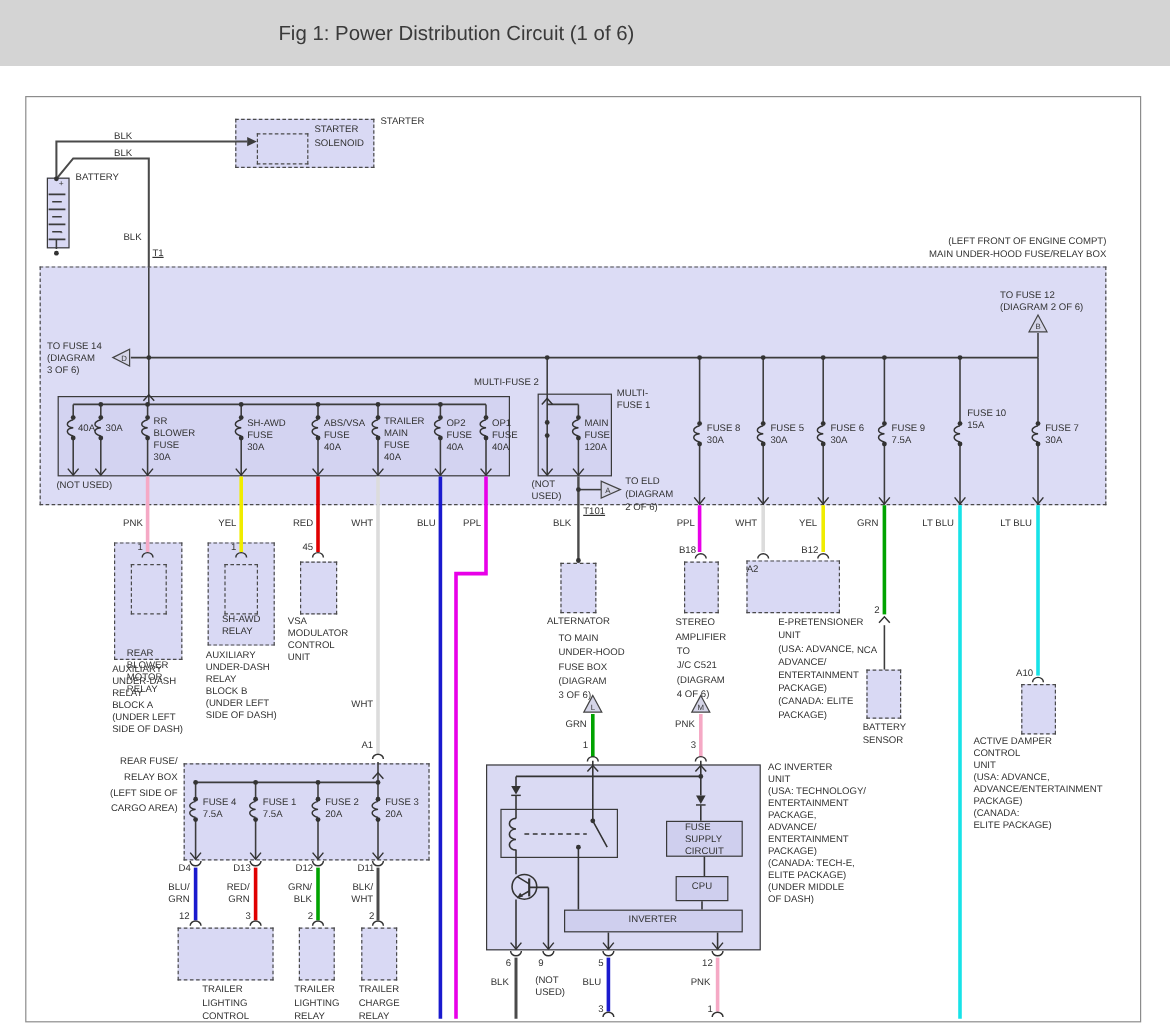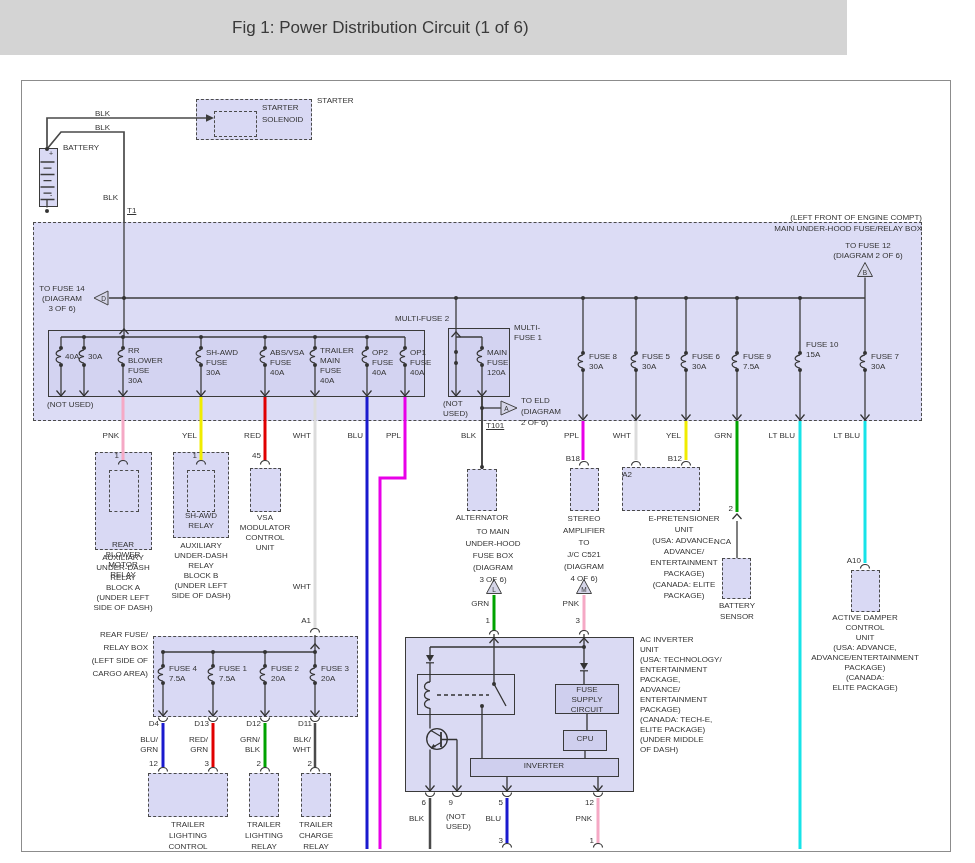--- a/index.html
+++ b/index.html
@@ -1,24 +1,24 @@
 <!DOCTYPE html>
 <html><head>
 <meta charset="utf-8">
 <style>
 html,body{margin:0;padding:0}
 body{width:975px;height:863px;position:relative;font-family:"Liberation Sans",sans-serif;background:#fff;overflow:hidden}
-.titlebar{position:absolute;left:0;top:0;width:847px;height:55px;background:#d4d4d4}
+.titlebar{position:absolute;left:0;top:0;width:975px;height:55px;background:#d4d4d4}
 .title{position:absolute;left:232px;top:18px;font-size:17px;color:#3a3a3a}
 .canvas{position:absolute;left:21px;top:80px;width:928px;height:770px;border:1px solid #8c8c8c;background:#fff}
 .box{position:absolute;box-sizing:border-box;background:#d9d9f4;border:1.4px dashed #4a4a4a}
 .solid{border:1.4px solid #3a3a3a}
 .nofill{background:transparent}
 .lbl{position:absolute;font-size:8px;line-height:10px;color:#333;white-space:pre-line}
-.c{transform:translateX(-50%);text-align:center}
+.c{transform:translateX(-50%);}
 .r{transform:translateX(-100%);text-align:right}
 .rr{text-align:right}
 .u{text-decoration:underline}
 .lh11{line-height:11px}.lh12{line-height:12px}.lh13{line-height:13px}
 .sm{font-size:7px;line-height:7px}
 svg.wires{position:absolute;left:0;top:0;pointer-events:none}
 </style>
 </head>
 <body>
 
@@ -255,21 +255,21 @@
 <div class="lbl" style="left:95px;top:109px">BLK</div>
 <div class="lbl" style="left:95px;top:123px">BLK</div>
 <div class="lbl r" style="left:118px;top:193px">BLK</div>
 <div class="lbl u" style="left:127px;top:206px">T1</div>
 <div class="lbl" style="left:63px;top:143px">BATTERY</div>
 <div class="lbl sm" style="left:49px;top:150px">+</div>
 <div class="lbl sm" style="left:50px;top:191px">-</div>
 <div class="lbl" style="left:317px;top:96px">STARTER</div>
 <div class="lbl lh12" style="left:262px;top:102px">STARTER
 SOLENOID</div>
-<div class="lbl rr lh11" style="right:53px;top:212px">(LEFT FRONT OF ENGINE COMPT)
+<div class="lbl rr lh11" style="right:53px;top:195px">(LEFT FRONT OF ENGINE COMPT)
 MAIN UNDER-HOOD FUSE/RELAY BOX</div>
 <div class="lbl c" style="left:868px;top:241px">TO FUSE 12
 (DIAGRAM 2 OF 6)</div>
 <div class="lbl c" style="left:62px;top:284px">TO FUSE 14
 (DIAGRAM
 3 OF 6)</div>
 <div class="lbl" style="left:395px;top:314px">MULTI-FUSE 2</div>
 <div class="lbl" style="left:47px;top:400px">(NOT USED)</div>
 <div class="lbl" style="left:65px;top:352px">40A</div>
 <div class="lbl" style="left:88px;top:352px">30A</div>

